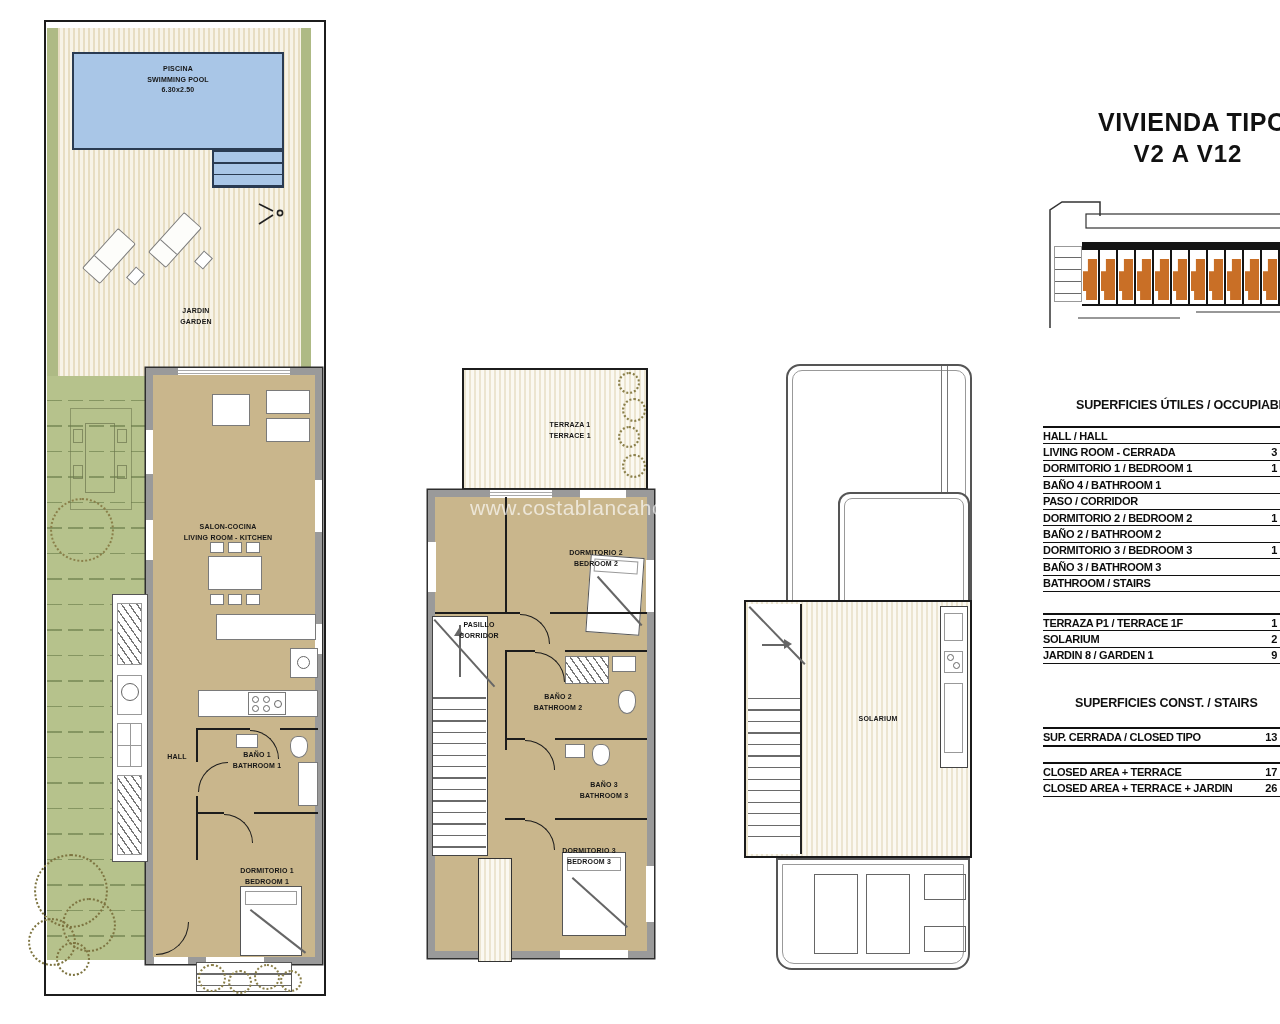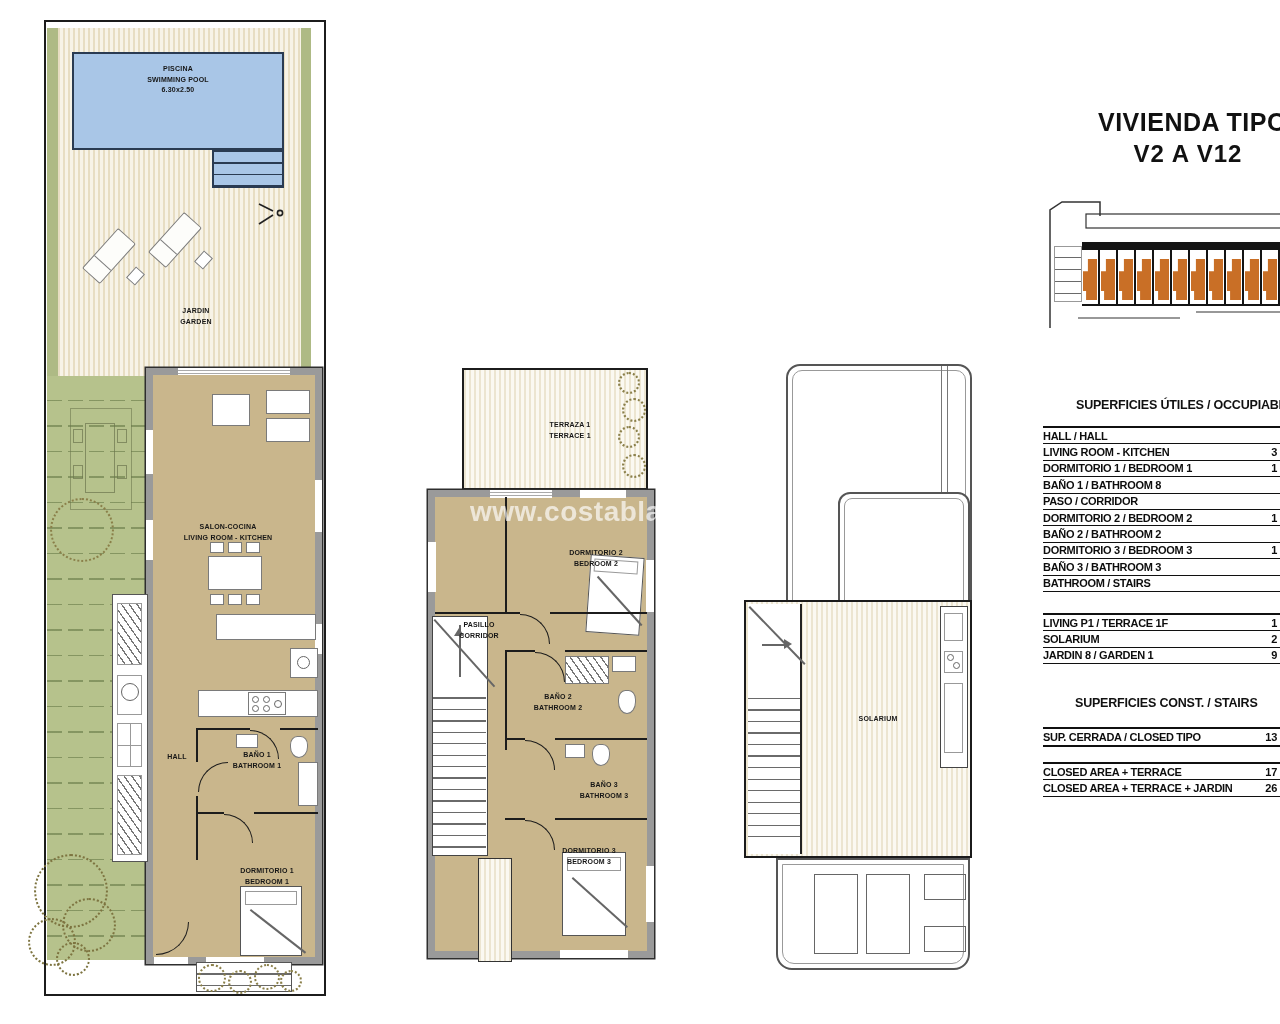--- a/index.html
+++ b/index.html
@@ -22,21 +22,21 @@
   .bline{position:absolute;background:#1c1c1c;z-index:25}
   .white{position:absolute;background:#fff;z-index:15}
   .arc{position:absolute;border:1.6px solid #1c1c1c;border-top:none;border-right:none;
     border-radius:0 0 0 100%;background:transparent;z-index:26}
   .hatch{background-image:repeating-linear-gradient(55deg,rgba(0,0,0,0) 0 5px,#777 5px 6.3px)}
   .steps{background:repeating-linear-gradient(180deg,#fff 0 10px,#6a6a6a 10px 11.5px)}
   .bush{position:absolute;border:2.5px dotted #8a7f49;border-radius:50%;z-index:22}
   .bush2{position:absolute;border:2.5px dotted #7d7440;border-radius:50%;z-index:22}
   .circle{position:absolute;border:1.5px solid #666;border-radius:50%;background:#fff}
   .diag{position:absolute;background:#666;height:1.5px;transform-origin:0 0}
-  .wm{position:absolute;font-weight:bold;font-size:28px;letter-spacing:.5px;
+  .wm{position:absolute;font-weight:normal;font-size:21px;letter-spacing:.5px;
     color:rgba(255,255,255,.66);z-index:60;white-space:nowrap}
   .title1{position:absolute;font-weight:bold;font-size:25px;letter-spacing:.5px;white-space:nowrap}
   .title2{position:absolute;font-weight:bold;font-size:24px;letter-spacing:1px;text-align:center}
   .tbl-head{position:absolute;font-weight:bold;font-size:12.5px;letter-spacing:-.2px;white-space:nowrap}
   .tbl-rows{position:absolute;width:240px;border-top:2.5px solid #101010}
   .tbl-row{display:flex;justify-content:space-between;align-items:center;height:16.4px;
     border-bottom:1.8px solid #101010;font-weight:bold;font-size:11px;letter-spacing:-.3px;color:#0d0d0d}
   .tbl-row span:first-child{white-space:nowrap}
   .tbl-row span:last-child{padding-right:6px}
   .kp-unit{flex:1;position:relative;background:#fff;border-right:2.5px solid #141414}
@@ -332,29 +332,29 @@
   </div>
 </div>
 
 <div class="tbl-head" style="left:1076px;top:398px">SUPERFICIES ÚTILES / OCCUPIABLE</div>
 <div class="tbl-rows" style="left:1043px;top:426px">
     <div class="tbl-row">
     <span>HALL / HALL</span>
     <span></span>
   </div>
     <div class="tbl-row">
-    <span>LIVING ROOM - KITCHEN</span>
+    <span>LIVING ROOM - CERRADA</span>
     <span>3</span>
   </div>
     <div class="tbl-row">
     <span>DORMITORIO 1 /  BEDROOM 1</span>
     <span>1</span>
   </div>
     <div class="tbl-row">
-    <span>BAÑO 1 / BATHROOM 8</span>
+    <span>BAÑO 4 / BATHROOM 1</span>
     <span></span>
   </div>
     <div class="tbl-row">
     <span>PASO / CORRIDOR</span>
     <span></span>
   </div>
     <div class="tbl-row">
     <span>DORMITORIO 2 / BEDROOM 2</span>
     <span>1</span>
   </div>
@@ -371,21 +371,21 @@
     <span></span>
   </div>
     <div class="tbl-row">
     <span>BATHROOM / STAIRS</span>
     <span></span>
   </div>
   </div>
 
 <div class="tbl-rows" style="left:1043px;top:613px;border-top-width:2px">
     <div class="tbl-row">
-    <span>LIVING P1 / TERRACE 1F</span>
+    <span>TERRAZA P1 / TERRACE 1F</span>
     <span>1</span>
   </div>
     <div class="tbl-row">
     <span>SOLARIUM</span>
     <span>2</span>
   </div>
     <div class="tbl-row">
     <span>JARDIN 8 / GARDEN 1</span>
     <span>9</span>
   </div>

